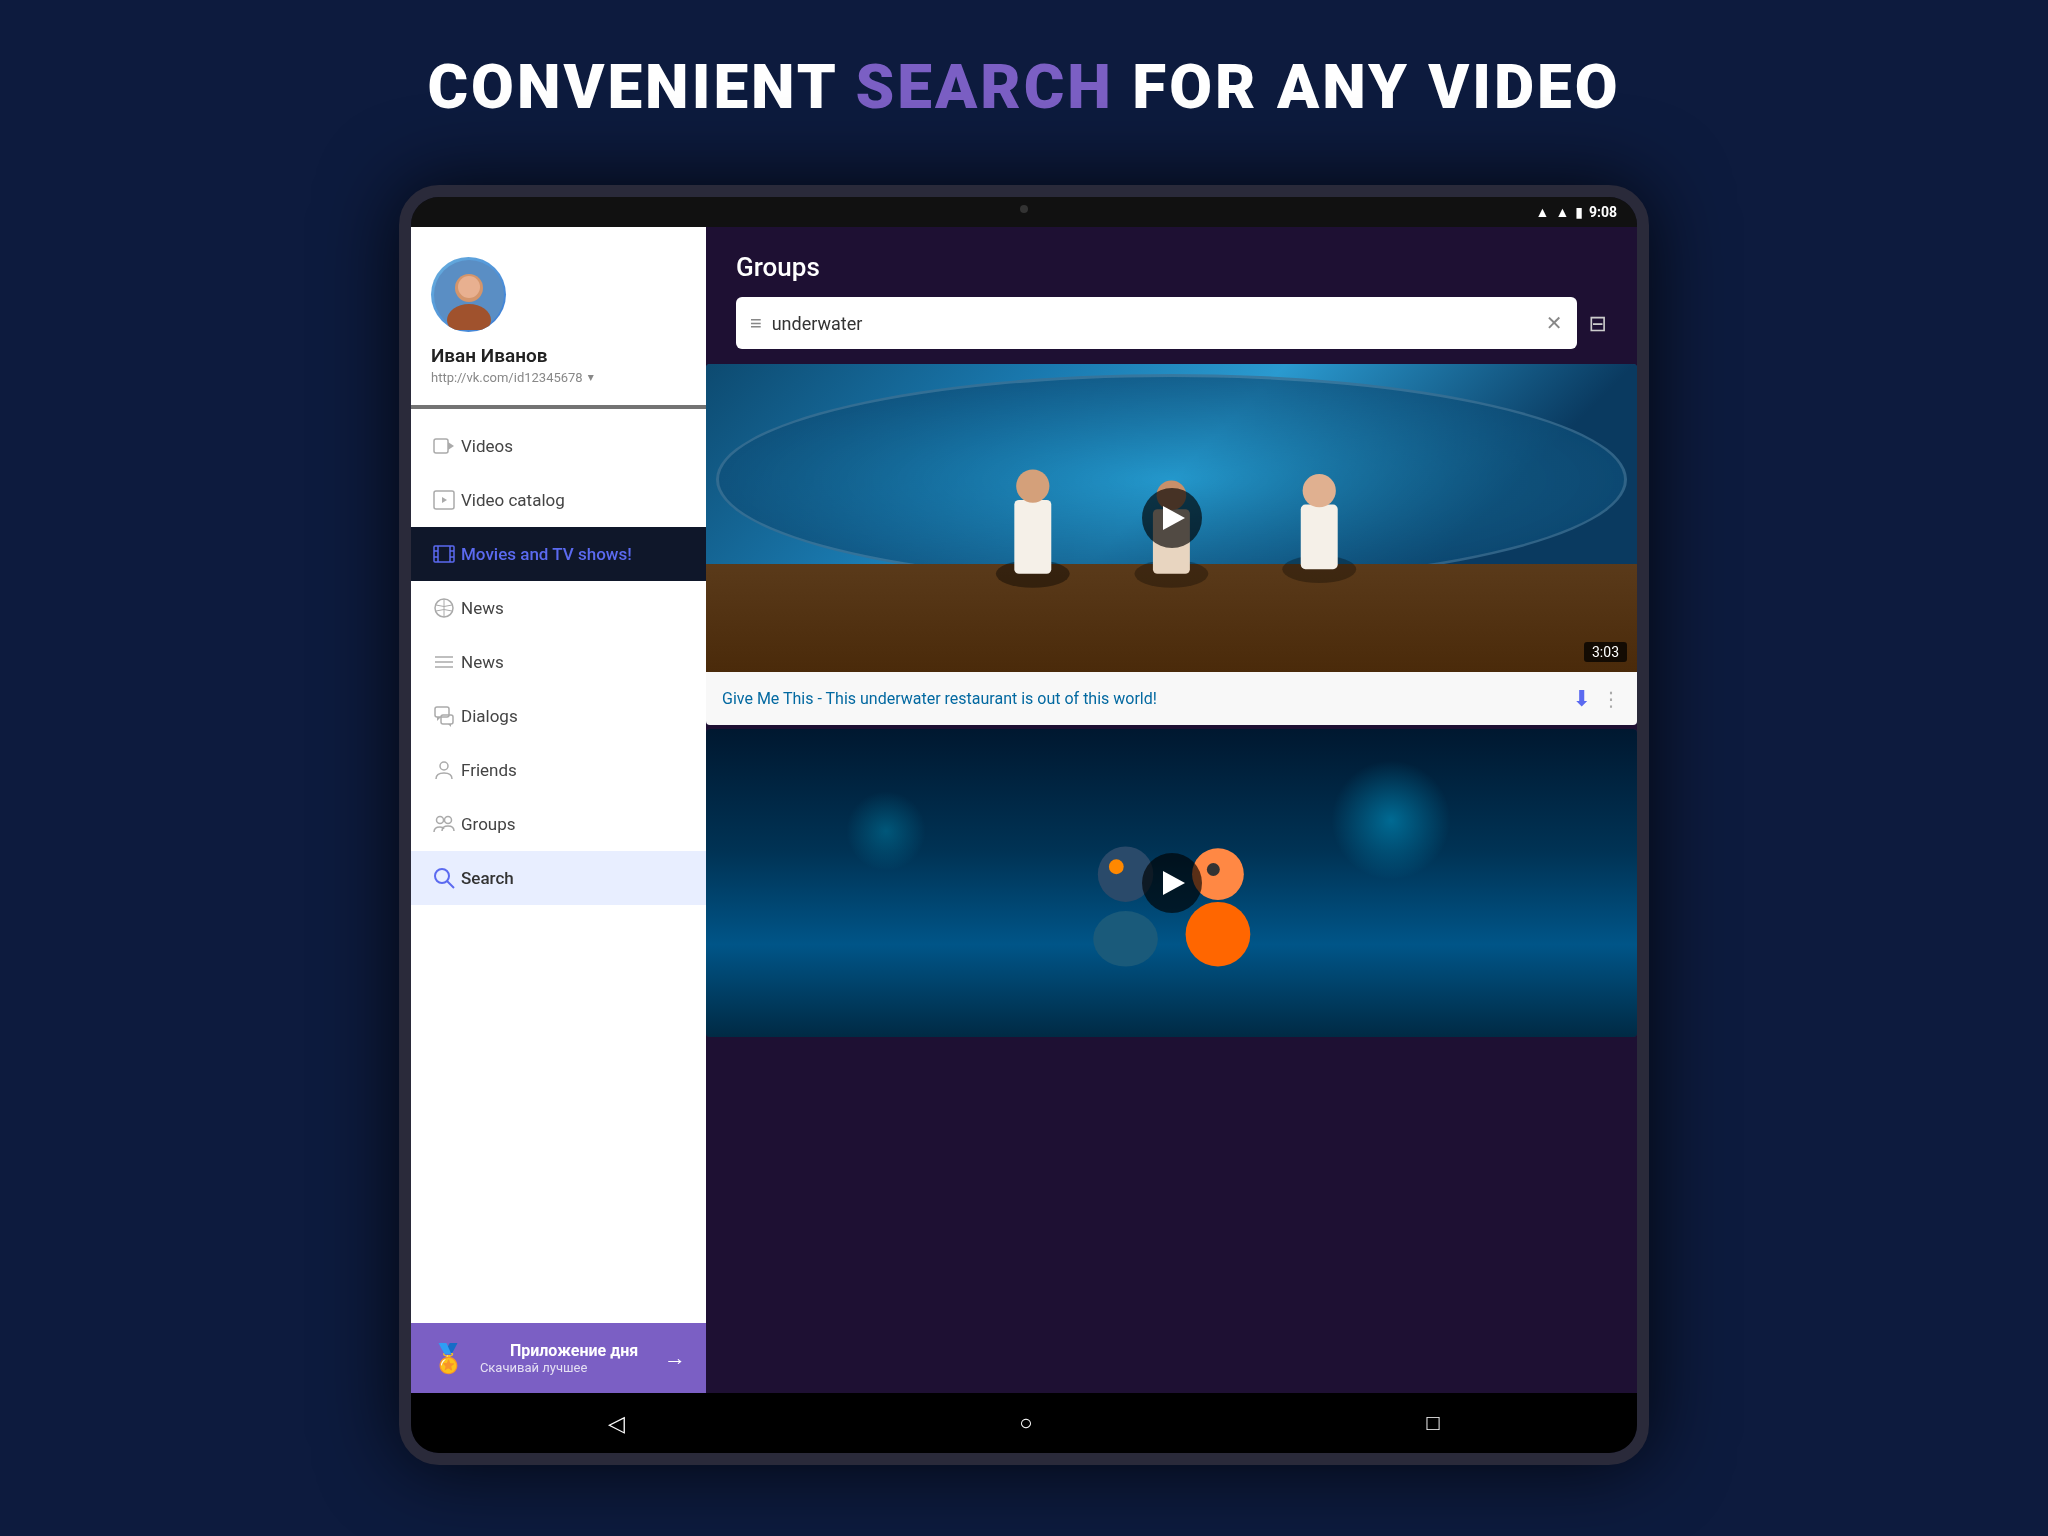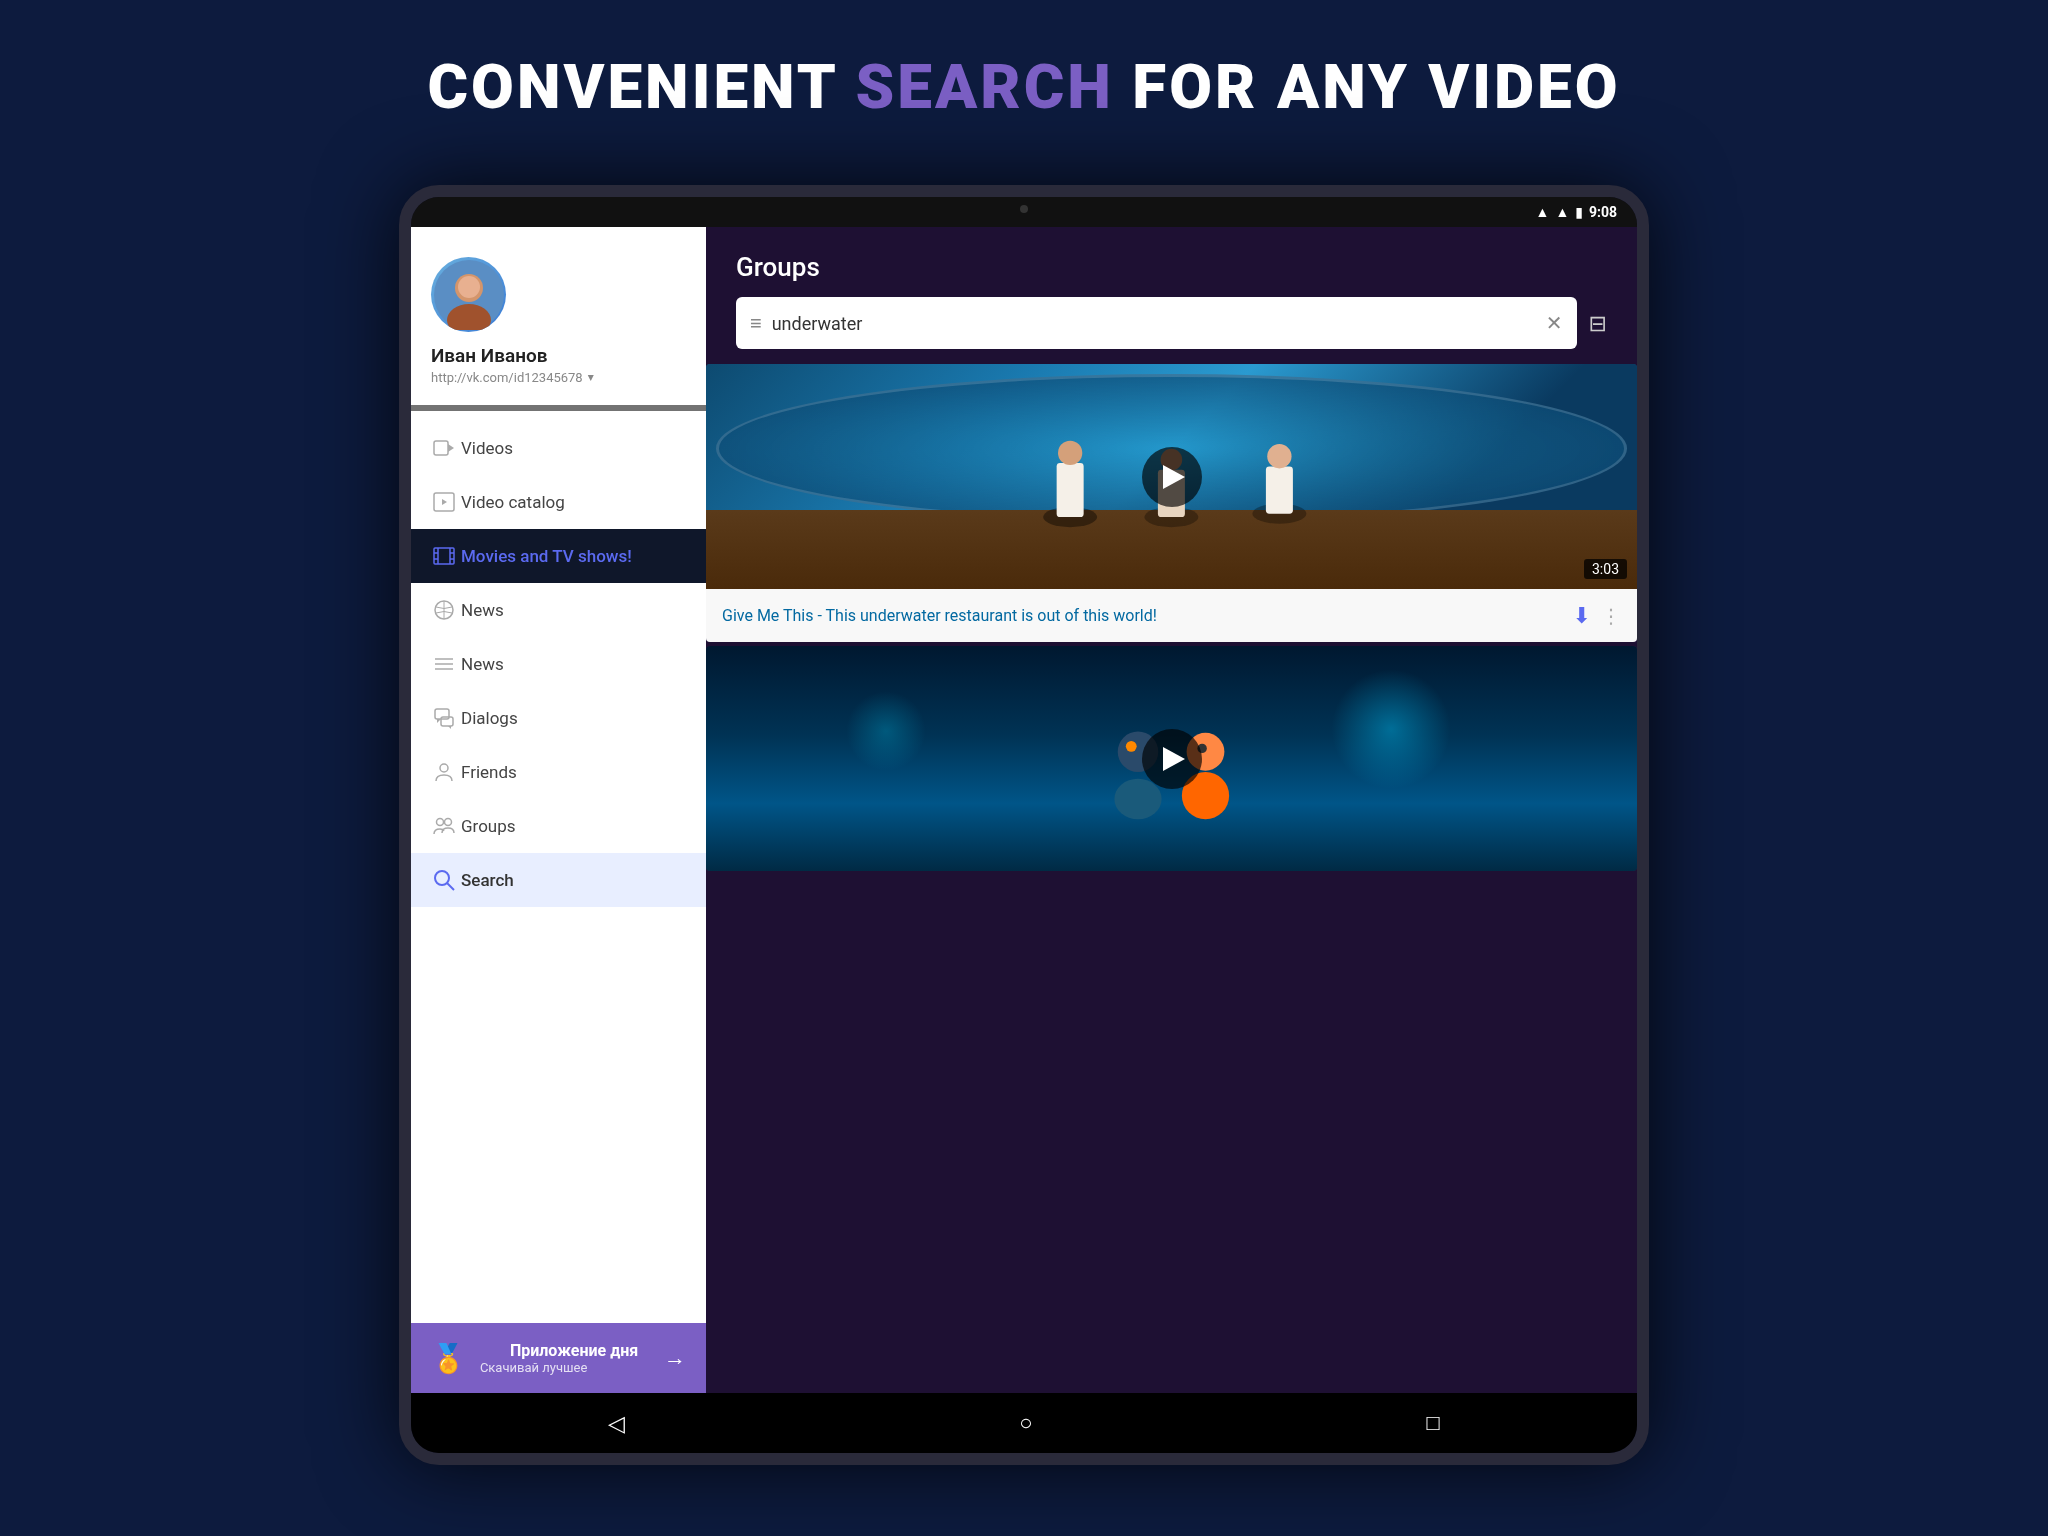--- a/index.html
+++ b/index.html
@@ -87,21 +87,21 @@
     .sidebar {
       width: 295px;
       background: #ffffff;
       display: flex;
       flex-direction: column;
       flex-shrink: 0;
     }
 
     .user-profile {
       padding: 30px 20px 20px;
-      border-bottom: 6px solid #737373;
+      border-bottom: 4px solid #737373;
     }
 
     .avatar {
       width: 75px;
       height: 75px;
       border-radius: 50%;
       background: linear-gradient(135deg, #6ab0de, #3a7bd5);
       margin-bottom: 12px;
       display: flex;
       align-items: center;
@@ -287,21 +287,21 @@
 
     .video-card {
       margin-bottom: 15px;
       background: #2a1f45;
       border-radius: 4px;
       overflow: hidden;
     }
 
     .video-thumbnail {
       width: 100%;
-      height: 225px;
+      height: 308px;
       position: relative;
       overflow: hidden;
     }
 
     
     .thumb-underwater {
       width: 100%;
       height: 100%;
       background: linear-gradient(180deg, #0a4a6e 0%, #0d6a9e 40%, #1a8cc4 70%, #0a3a5e 100%);
       position: relative;

